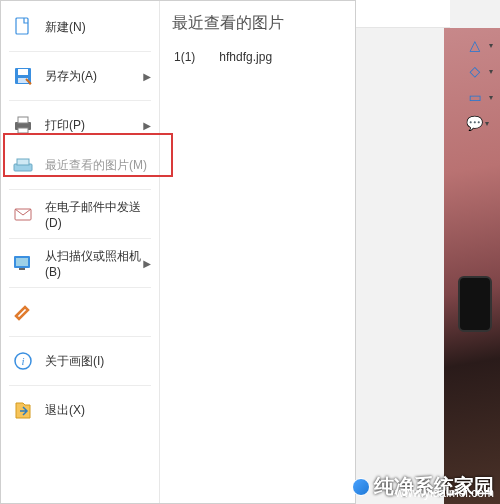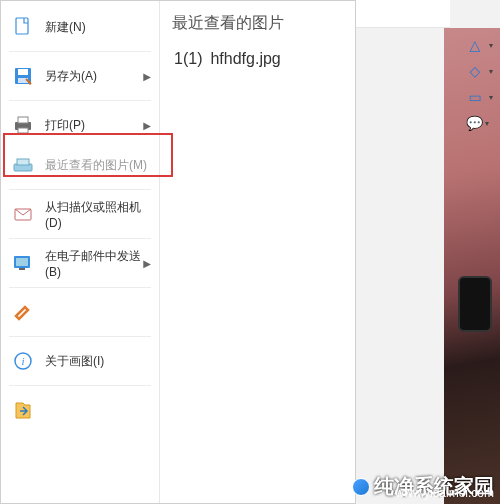--- a/index.html
+++ b/index.html
@@ -80,25 +80,25 @@
     flex: 1;
     border-left: 1px solid #e7e7e7;
     padding: 10px 8px;
   }
   .menu-right-title {
     font-size: 16px;
     color: #555;
     padding: 2px 4px 10px 4px;
   }
   .recent-item {
-    font-size: 16px;
+    font-size: 12px;
     color: #333;
     padding: 6px 4px 6px 6px;
     display:flex;
-    gap:8px;
+    gap:24px;
   }
   .menu-item {
     display: flex;
     align-items: center;
     height: 40px;
     padding: 0 8px 0 10px;
     color: #333;
     position: relative;
   }
   .menu-item .icon {
@@ -222,34 +222,34 @@
 
     <div class="sep"></div>
 
     <div class="menu-item">
       <span class="icon">
         <svg width="22" height="22" viewBox="0 0 22 22">
             <rect x="3" y="6" width="16" height="11" rx="1" fill="#fff" stroke="#c26b6b"></rect>
             <path d="M3 6l8 6 8-6" fill="none" stroke="#c26b6b"></path>
           </svg>
       </span>
-      <span class="label">从扫描仪或照相机(D)</span>
+      <span class="label">在电子邮件中发送(D)</span>
     </div>
 
     <div class="sep"></div>
 
     <div class="menu-item">
       <span class="icon">
         <svg width="22" height="22" viewBox="0 0 22 22">
             <rect x="2" y="4" width="16" height="12" rx="1" fill="#3a8fe0"></rect>
             <rect x="4" y="6" width="12" height="8" fill="#9dd0e7"></rect>
             <rect x="7" y="16" width="6" height="2" fill="#666"></rect>
           </svg>
       </span>
-      <span class="label">在电子邮件中发送(B)</span>
+      <span class="label">从扫描仪或照相机(B)</span>
       <span class="arrow">▶</span>
     </div>
 
     <div class="sep"></div>
 
     <div class="menu-item">
       <span class="icon">
         <svg width="22" height="22" viewBox="0 0 22 22">
             <path d="M4 15L13 6l3 3-9 9z" fill="none" stroke="#e07b2e" stroke-width="2.5" stroke-linecap="round"></path>
           </svg>
@@ -270,20 +270,21 @@
 
     <div class="sep"></div>
 
     <div class="menu-item">
       <span class="icon">
         <svg width="22" height="22" viewBox="0 0 22 22">
             <path d="M4 4h7l2 2h5v13H4z" fill="#f6c45a" stroke="#d49a1e"></path>
             <path d="M11 8l4 4-4 4M15 12H8" stroke="#2e7bbf" stroke-width="1.5" fill="none"></path>
           </svg>
       </span>
+      <span class="label">退出(X)</span>
     </div>
 
   </div>
 
   <div class="menu-right">
     <div class="menu-right-title">最近查看的图片</div>
     <div class="recent-item">
       <span>1(1)</span>
       <span>hfhdfg.jpg</span>
     </div>

